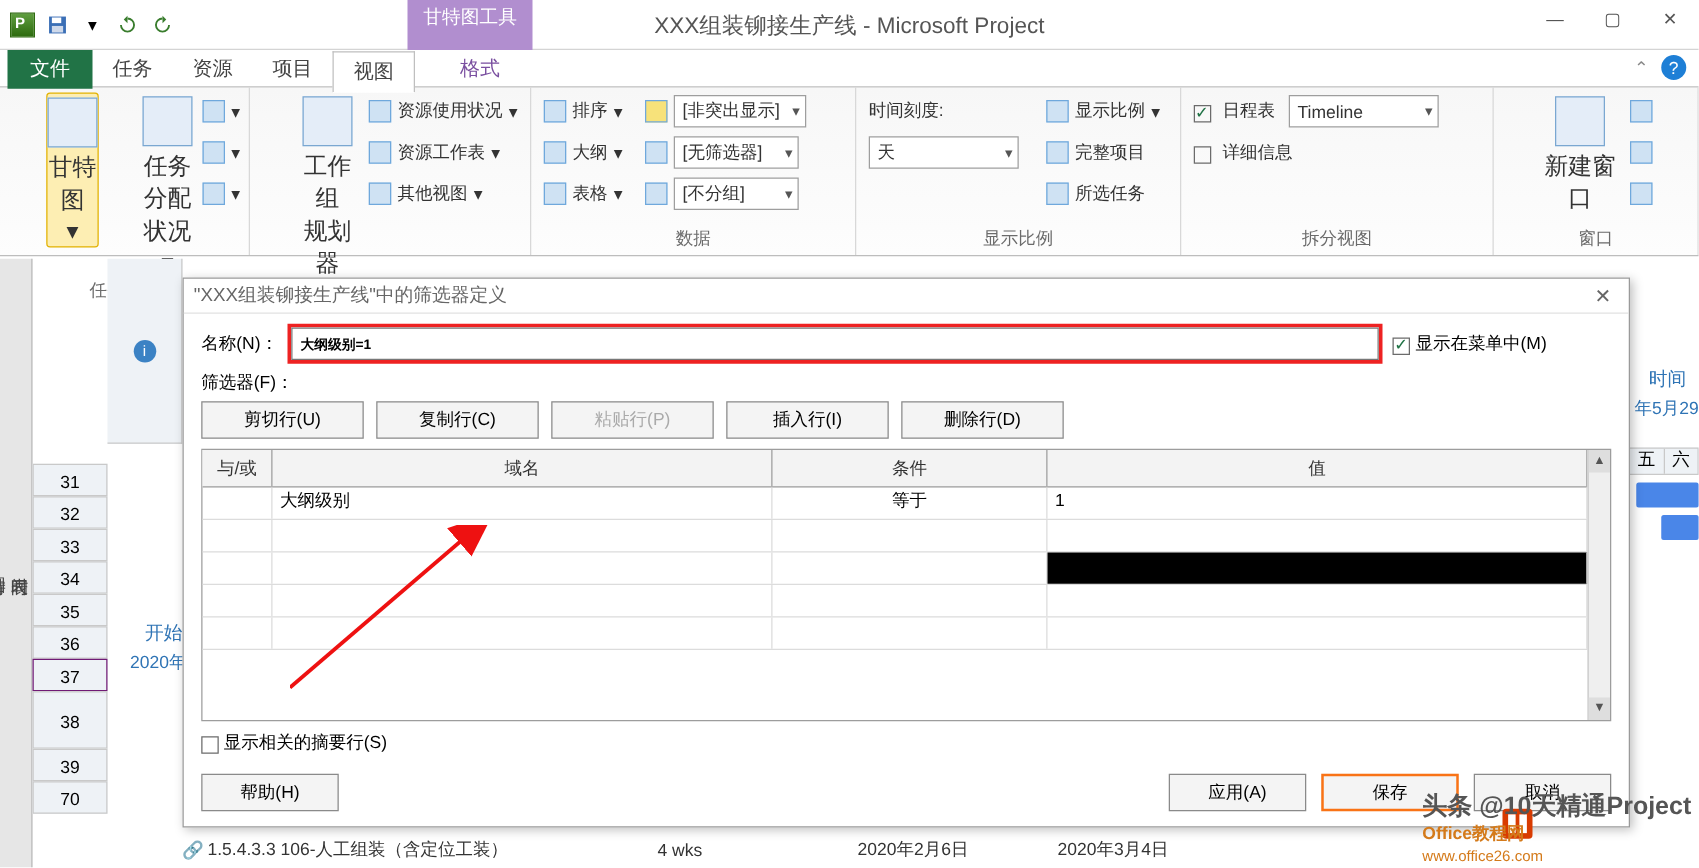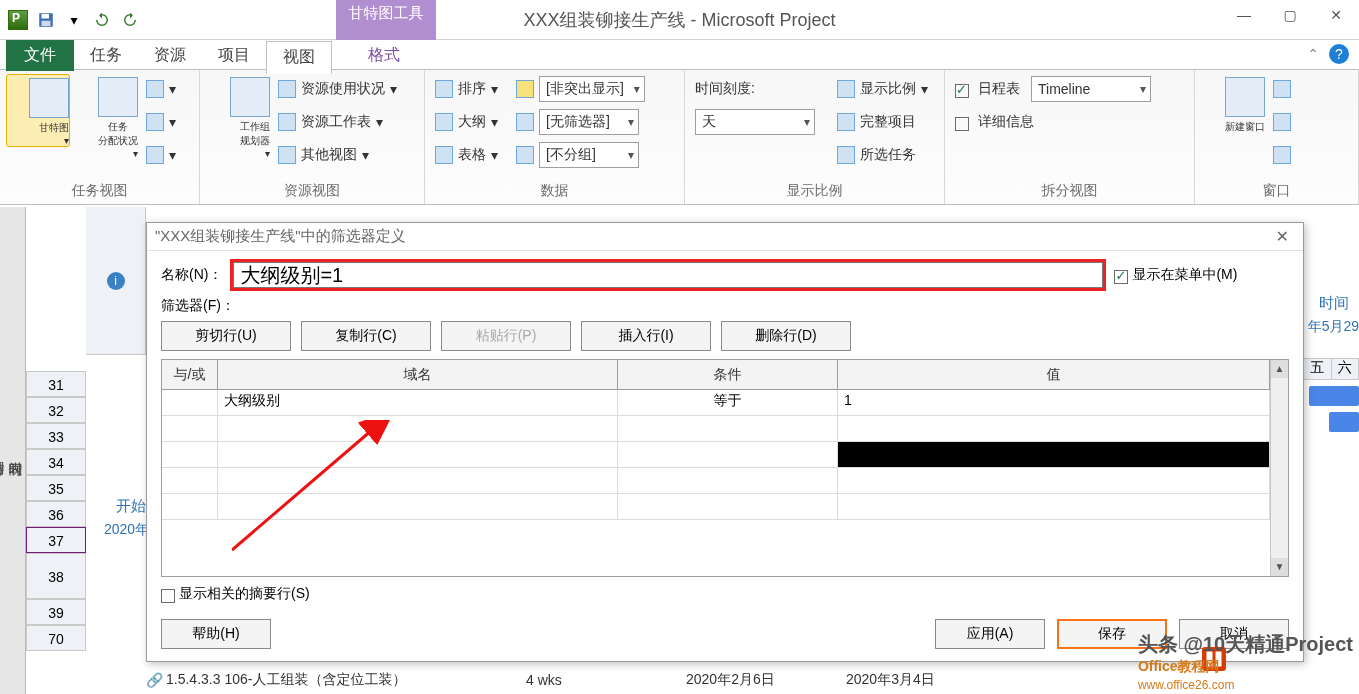--- a/index.html
+++ b/index.html
@@ -5,40 +5,40 @@
   * { box-sizing: border-box; font-family: "Microsoft YaHei", "Segoe UI", sans-serif; }
   body { margin: 0; width: 1359px; height: 694px; background: #fff; overflow: hidden; position: relative; font-size: 14px; }
 
   
   .titlebar { height: 40px; display: flex; align-items: center; background: #fff; border-bottom: 1px solid #d4d4d4; position: relative; }
   .qat { display: flex; align-items: center; gap: 4px; padding-left: 6px; }
   .qat-icon { width: 24px; height: 24px; display: flex; align-items: center; justify-content: center; }
   .proj-icon { width: 20px; height: 20px; background: linear-gradient(#5f9e3f,#2e6b0f); border: 1px solid #2e6b0f; position: relative; }
   .proj-icon:after { content:"P"; color:#fff; font-weight:bold; font-size:12px; position:absolute; left:3px; top:0; }
   .save-icon svg, .undo-icon svg, .redo-icon svg { width:18px; height:18px; }
-  .ctx-tab-group { position:absolute; left:336px; top:0; height:40px; width:100px; background:#b18ecf; display:flex; align-items:flex-start; justify-content:center; color:#fff; font-size:15px; padding-top:4px; }
+  .ctx-tab-group { position:absolute; left:326px; top:0; height:40px; width:100px; background:#b18ecf; display:flex; align-items:flex-start; justify-content:center; color:#fff; font-size:15px; padding-top:4px; }
   .app-title { position:absolute; left:0; right:0; text-align:center; font-size:18px; color:#555; pointer-events:none; }
   .win-ctrl { position:absolute; right:0; top:0; display:flex; }
   .win-ctrl div { width:46px; height:30px; display:flex; align-items:center; justify-content:center; color:#555; }
 
   
   .ribbon-tabs { height:30px; display:flex; align-items:flex-start; border-bottom:1px solid #bfbfbf; background:#fff; padding-left:6px; position:relative; }
   .file-tab { background:#217346; color:#fff; padding:5px 18px; font-size:16px; }
   .rtab { padding:5px 16px; font-size:16px; color:#444; }
   .rtab.active { border:1px solid #bfbfbf; border-bottom:1px solid #fff; background:#fff; position:relative; top:1px; }
   .rtab.ctx { color:#7a4fa0; }
   .help-icon { position:absolute; right:10px; top:4px; width:20px; height:20px; border-radius:50%; background:#1e7fd6; color:#fff; text-align:center; line-height:20px; font-size:14px; }
   .up-arrow { position:absolute; right:40px; top:6px; color:#888; }
 
   
   .ribbon { height:135px; background:linear-gradient(#f7f7f7,#fdfdfd); border-bottom:1px solid #bdbdbd; display:flex; }
   .group { border-right:1px solid #d8d8d8; padding:4px 6px 2px 6px; display:flex; flex-direction:column; }
   .group-body { flex:1; display:flex; align-items:flex-start; gap:4px; }
   .group-label { text-align:center; color:#6b6b6b; font-size:14px; padding:2px 0; }
-  .big-btn { display:flex; flex-direction:column; align-items:flex-end; width:64px; text-align:center; font-size:10px; color:#333; padding-top:3px; }
+  .big-btn { display:flex; flex-direction:column; align-items:center; width:64px; text-align:center; font-size:19px; color:#333; padding-top:3px;margin-left:31px; }
   .big-btn .ico { width:40px; height:40px; background:#e4edf8; border:1px solid #7aa7d1; margin-bottom:3px; position:relative; }
   .big-btn.sel { background:#fdeeb3; border:1px solid #e2b100; border-radius:3px; }
   .small-stack { display:flex; flex-direction:column; gap:3px; }
   .small-btn { display:flex; align-items:center; gap:5px; font-size:14px; color:#333; height:30px; padding:0 4px; white-space:nowrap; }
   .small-btn .sico { width:18px; height:18px; background:#cfe2f3; border:1px solid #6fa8dc; }
   .combo { height:26px; border:1px solid #9e9e9e; background:#fff; display:flex; align-items:center; padding:0 20px 0 6px; position:relative; min-width:100px; }
   .combo:after { content:"▾"; position:absolute; right:4px; color:#555; font-size:12px; }
   .chk { width:14px; height:14px; border:1px solid #6b6b6b; display:inline-block; margin-right:4px; position:relative; top:2px; }
   .chk.checked:after { content:"✓"; position:absolute; left:0; top:-3px; font-size:13px; color:#217346; }
 
@@ -57,21 +57,21 @@
 
   .task-row-bottom { position:absolute; left:146px; top:667px; height:26px; display:flex; align-items:center; font-size:14px; color:#333; }
 
   
   .dialog { position:absolute; left:146px; top:222px; width:1158px; height:440px; background:#fff; border:1px solid #9a9a9a; box-shadow:2px 2px 8px rgba(0,0,0,0.25); display:flex; flex-direction:column; }
   .dlg-title { height:28px; display:flex; align-items:center; padding:0 8px; color:#666; font-size:15px; border-bottom:1px solid #e2e2e2; justify-content:space-between; }
   .dlg-close { font-size:16px; color:#666; padding:0 6px; }
   .dlg-body { padding:8px 14px; flex:1; display:flex; flex-direction:column; }
   .name-row { display:flex; align-items:center; gap:8px; margin-bottom:6px; }
   .name-box { border:3px solid #e22; padding:0; }
-  .name-input { width:870px; height:26px; border:1px solid #777; padding:0 6px; font-size:20px; }
+  .name-input { width:870px; height:26px; border:1px solid #777; padding:0 6px; font-size:11px;font-weight:bold; }
   .show-menu { display:flex; align-items:center; }
   .btn-row { display:flex; gap:10px; margin:6px 0 8px 0; }
   .dbtn { width:130px; height:30px; border:1px solid #8a8a8a; background:#f4f4f4; font-size:14px; }
   .dbtn.disabled { color:#aaa; }
   .grid { border:1px solid #9d9d9d; flex:1; position:relative; background:#fff; display:flex; }
   .grid-scroll { width:18px; background:#efefef; border-left:1px solid #c7c7c7; position:relative; }
   .grid-scroll .up,.grid-scroll .dn { position:absolute; left:0; width:100%; height:18px; background:#dedede; text-align:center; font-size:10px; line-height:18px; color:#555; }
   .grid-scroll .up{top:0}.grid-scroll .dn{bottom:0}
   .grid-main { flex:1; display:flex; flex-direction:column; }
   .grid-hdr { display:flex; height:30px; background:#f3f3f3; border-bottom:1px solid #9d9d9d; }

